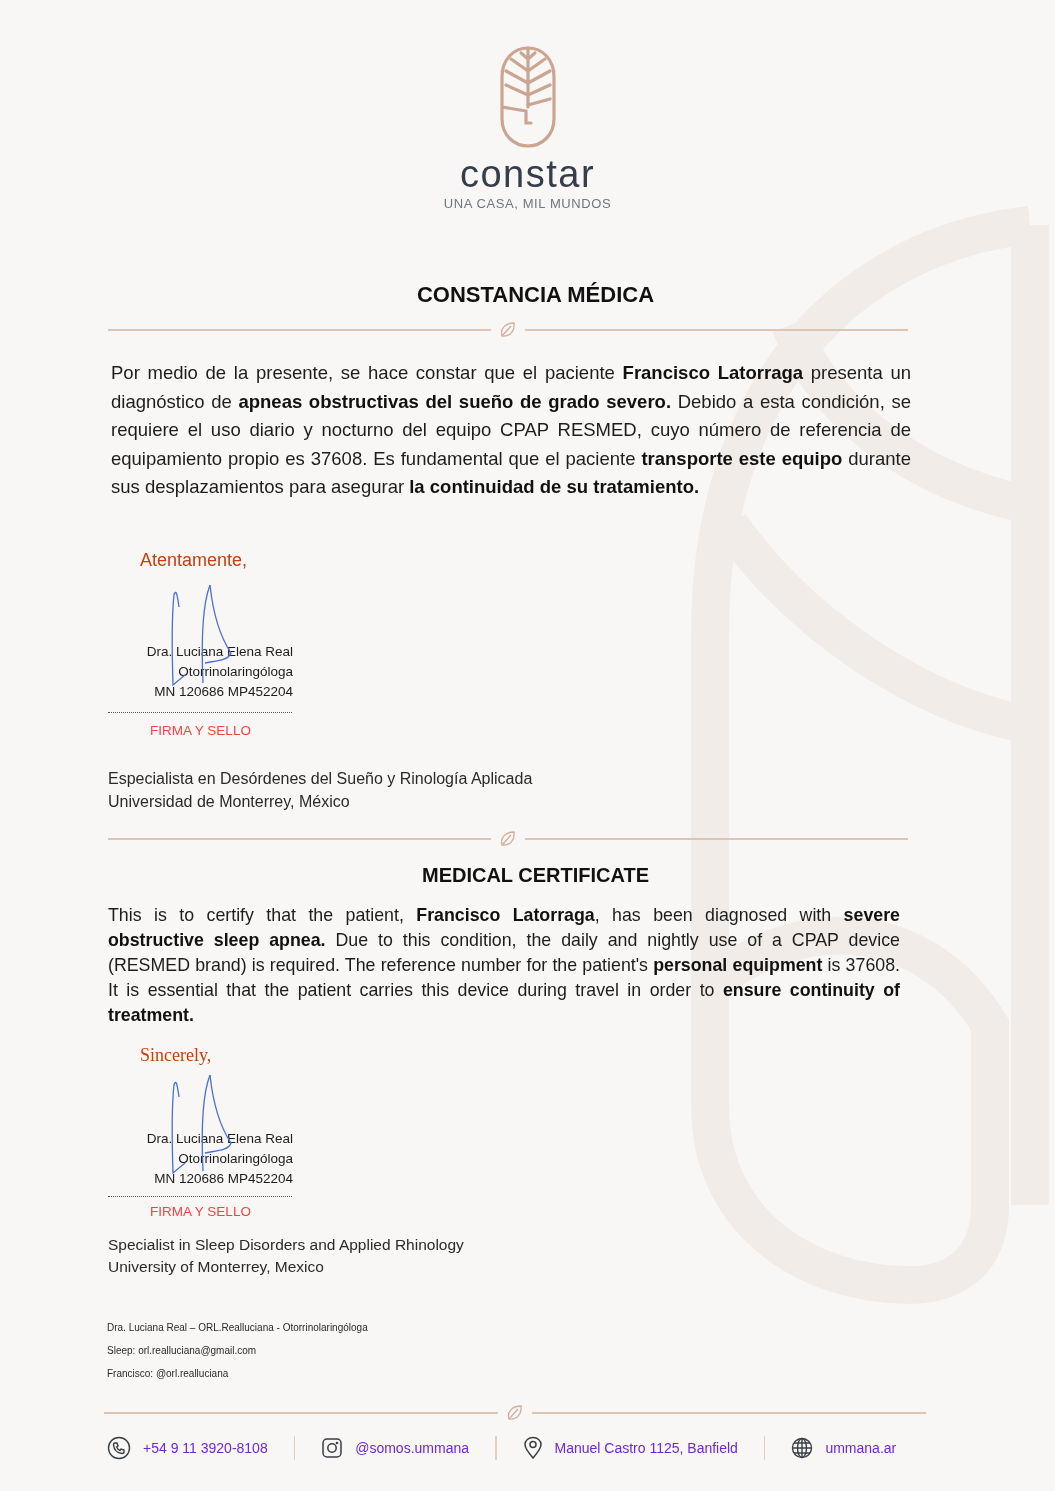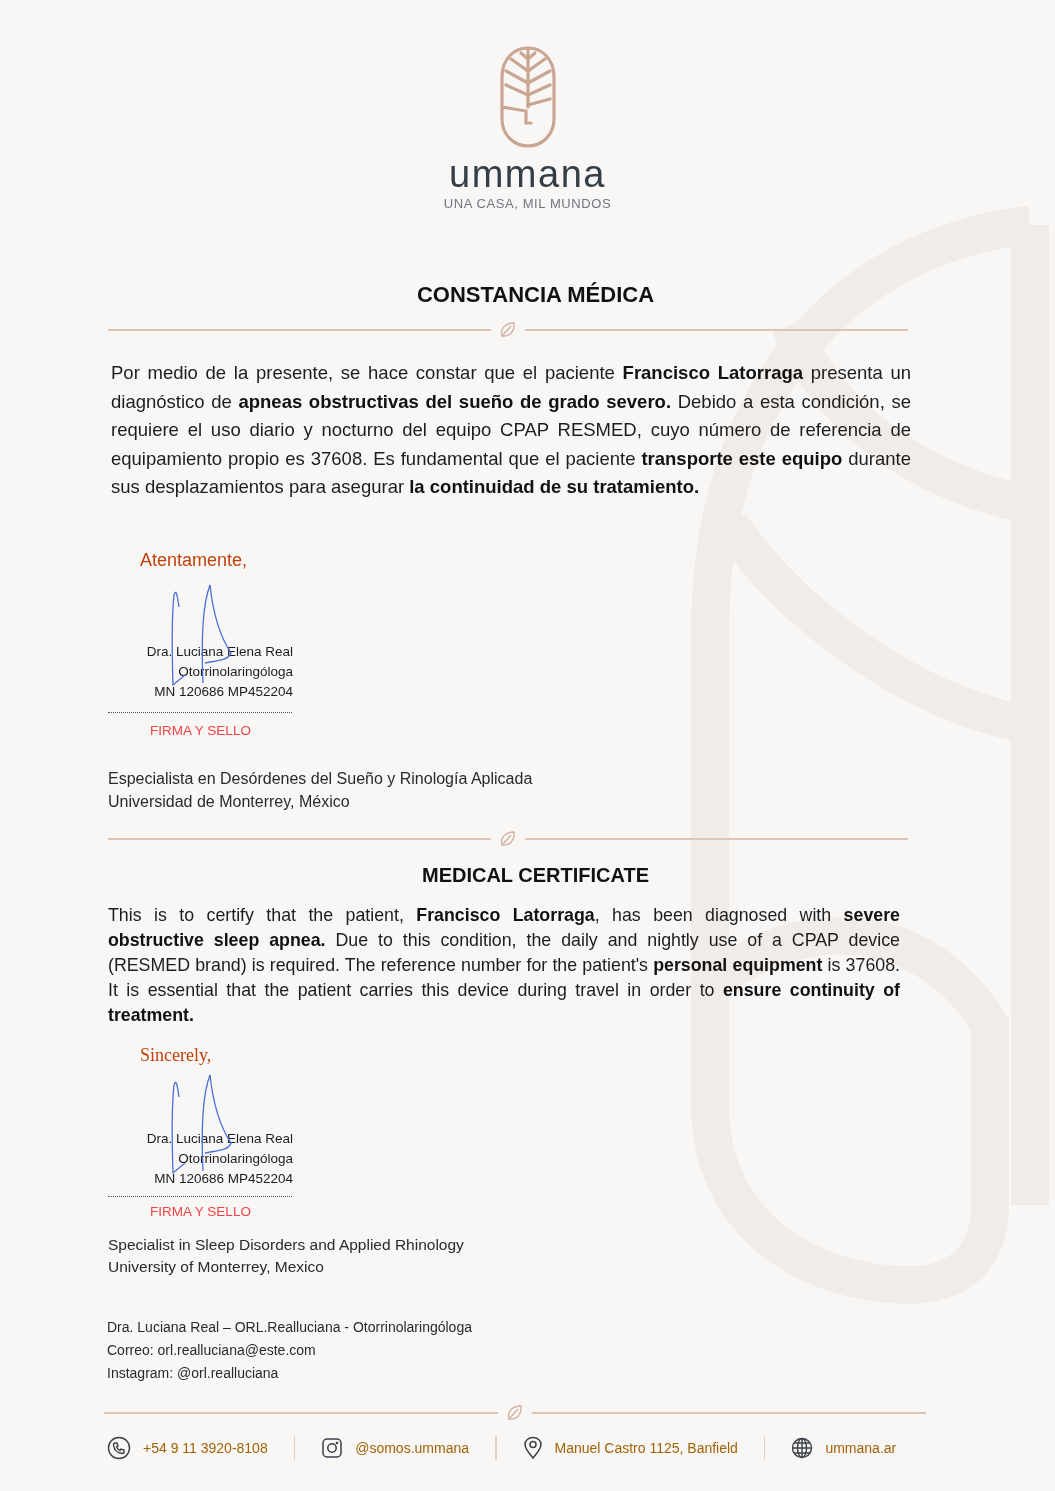--- a/index.html
+++ b/index.html
@@ -109,32 +109,32 @@
   .cred {
     position: absolute;
     left: 108px;
     font-size: 16px;
     line-height: 23px;
     color: #2a2a2a;
   }
   .contact {
     position: absolute;
     left: 107px; top: 1316px;
-    font-size: 14px;
+    font-size: 10px;
     line-height: 23px;
     color: #2a2a2a;
   }
   .footer {
     position: absolute;
     left: 107px; top: 1436px;
     width: 800px;
     display: flex;
     align-items: center;
     font-size: 14px;
-    color: #a16207;
+    color: #6d28d9;
   }
   .footer .item { display: flex; align-items: center; gap: 12px; }
   .footer .sep { width: 1.5px; height: 24px; background: #e2cfc1; margin: 0 26px; }
 </style>
 </head>
 <body>
 
 <svg class="watermark" viewBox="0 0 420 1100">
   <g fill="none" stroke="#f1ece8" stroke-width="38">
     <path d="M380 20 C 200 40, 60 180, 60 430 L 60 900 C 60 1020, 160 1080, 260 1080"></path>
@@ -150,21 +150,21 @@
     <g fill="none" stroke="#c9a592" stroke-width="3.2" stroke-linecap="round">
       <path d="M6 60 L6 32 C6 14 18 3 32 3 C46 3 58 14 58 32 L58 74 C58 90 46 101 32 101 C18 101 6 90 6 74 L6 62 L30 66 L30 78 L35 78"></path>
       <path d="M32 3 L32 62"></path>
       <path d="M32 14 L25 8 M32 14 L39 8"></path>
       <path d="M32 26 L15 14 M32 26 L49 14"></path>
       <path d="M32 38 L10 26 M32 38 L54 26"></path>
       <path d="M32 50 L10 40 M32 50 L54 40"></path>
       <path d="M32 60 L54 54"></path>
     </g>
   </svg>
-  <div class="brand-name">ummana</div>
+  <div class="brand-name">constar</div>
   <div class="brand-tagline">UNA CASA, MIL MUNDOS</div>
 </div>
 
 <div class="title title-es">CONSTANCIA MÉDICA</div>
 
 <div class="divider" style="left:108px; width:800px; top:320px;">
   <div class="line"></div>
   <div class="leaf">
     <svg width="18" height="18" viewBox="0 0 18 18">
         <g fill="none" stroke="#d1b2a0" stroke-width="1.4">
@@ -238,22 +238,22 @@
   <div class="sig-caption" style="top:131px;">FIRMA Y SELLO</div>
 </div>
 
 <div class="cred" style="top:1234px; font-size:15.5px; line-height:22px;">
   <div>Specialist in Sleep Disorders and Applied Rhinology</div>
   <div>University of Monterrey, Mexico</div>
 </div>
 
 <div class="contact">
   <div>Dra. Luciana Real – ORL.Realluciana - Otorrinolaringóloga</div>
-  <div>Correo: orl.realluciana@este.com</div>
-  <div>Instagram: @orl.realluciana</div>
+  <div>Sleep: orl.realluciana@gmail.com</div>
+  <div>Francisco: @orl.realluciana</div>
 </div>
 
 <div class="divider" style="left:104px; width:822px; top:1403px;">
   <div class="line"></div>
   <div class="leaf">
     <svg width="18" height="18" viewBox="0 0 18 18">
         <g fill="none" stroke="#d1b2a0" stroke-width="1.4">
           <path d="M3 15 C1 8 6 2 15 2 C16 10 11 16 3 15 Z"></path>
           <path d="M3 15 L12 5"></path>
         </g>

